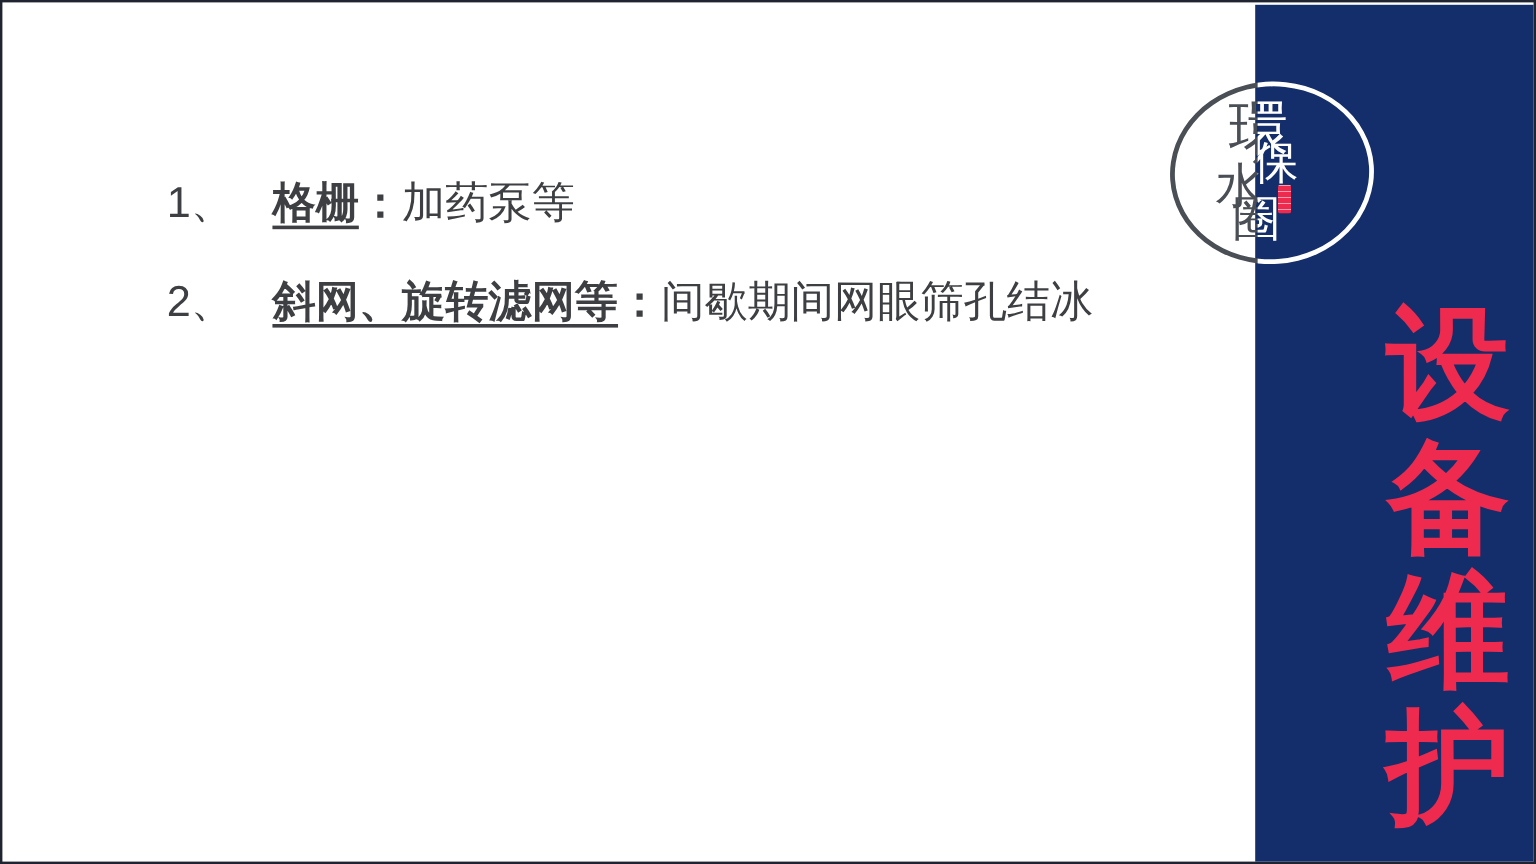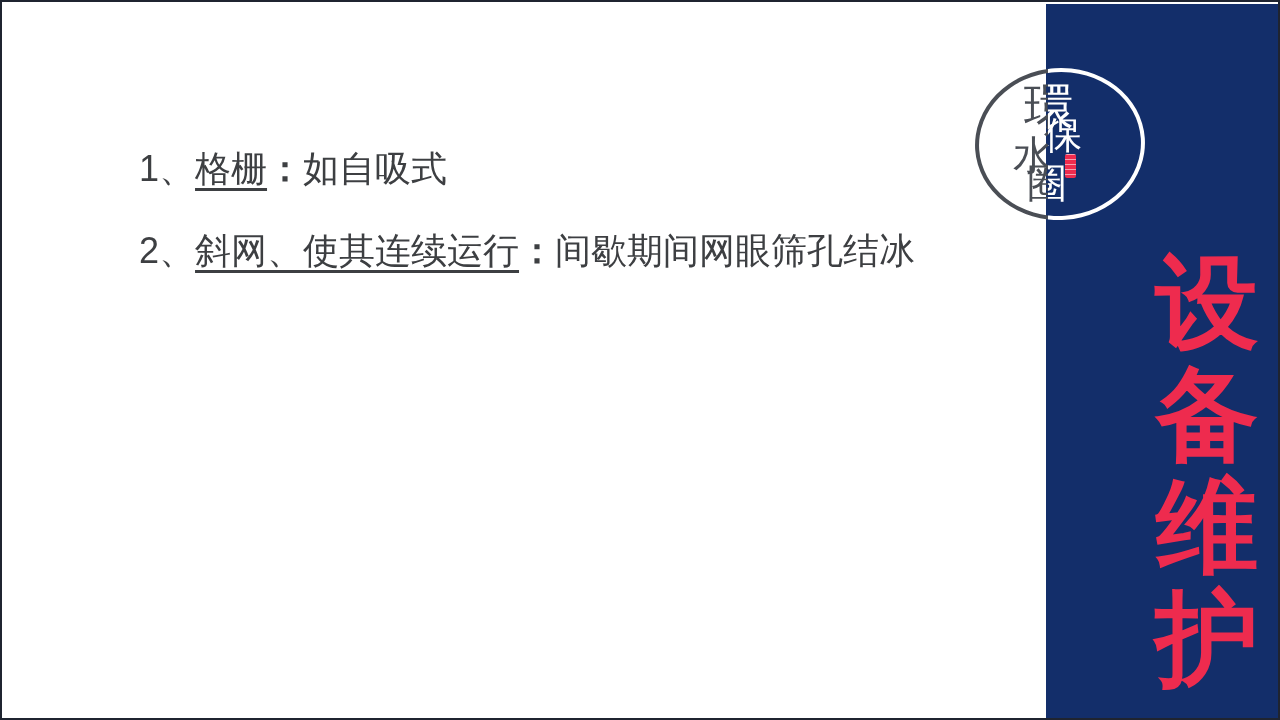--- a/index.html
+++ b/index.html
@@ -37,24 +37,25 @@
   .content{
     position:absolute;left:137px;top:137px;width:830px;
     color:var(--ink);
     font-size:36px;
   }
   .para + .para{margin-top:23px;}
   .line{
     height:59px;line-height:59px;white-space:nowrap;
   }
   .term{
-    font-weight:400;
+    font-weight:700;
     text-decoration:underline;
     text-decoration-thickness:3px;
     text-underline-offset:7px;
+    margin-left:32px;
   }
   .b{font-weight:700;}
   
   .logo{
     position:absolute;left:965px;top:58px;width:190px;height:170px;
     z-index:5;
     font-family:"DejaVu Serif",serif;
   }
   .logo-layer{position:absolute;inset:0;}
   .logo-dark{color:var(--logo_ink);clip-path:inset(0 calc(100% - 81px) 0 0);}
@@ -80,24 +81,24 @@
       to bottom, rgba(255,255,255,.55) 0 1px, transparent 1px 5px);
   }
 </style>
 </head>
 <body>
 
 <div class="slide">
 
   <div class="content">
       <div class="para">
-        <div class="line"><span>1、</span><span class="term">格栅</span><span class="b">：</span><span>如自吸式</span></div>
+        <div class="line"><span>1、</span><span class="term">格栅</span><span class="b">：</span><span>加药泵等</span></div>
       </div>
       <div class="para">
-        <div class="line"><span>2、</span><span class="term">斜网、使其连续运行</span><span class="b">：</span><span>间歇期间网眼筛孔结冰</span></div>
+        <div class="line"><span>2、</span><span class="term">斜网、旋转滤网等</span><span class="b">：</span><span>间歇期间网眼筛孔结冰</span></div>
       </div>
     </div>
 
   <div class="band">
     <div class="v-title">
         <span class="tchar">设</span>
         <span class="tchar">备</span>
         <span class="tchar">维</span>
         <span class="tchar">护</span>
       </div>

